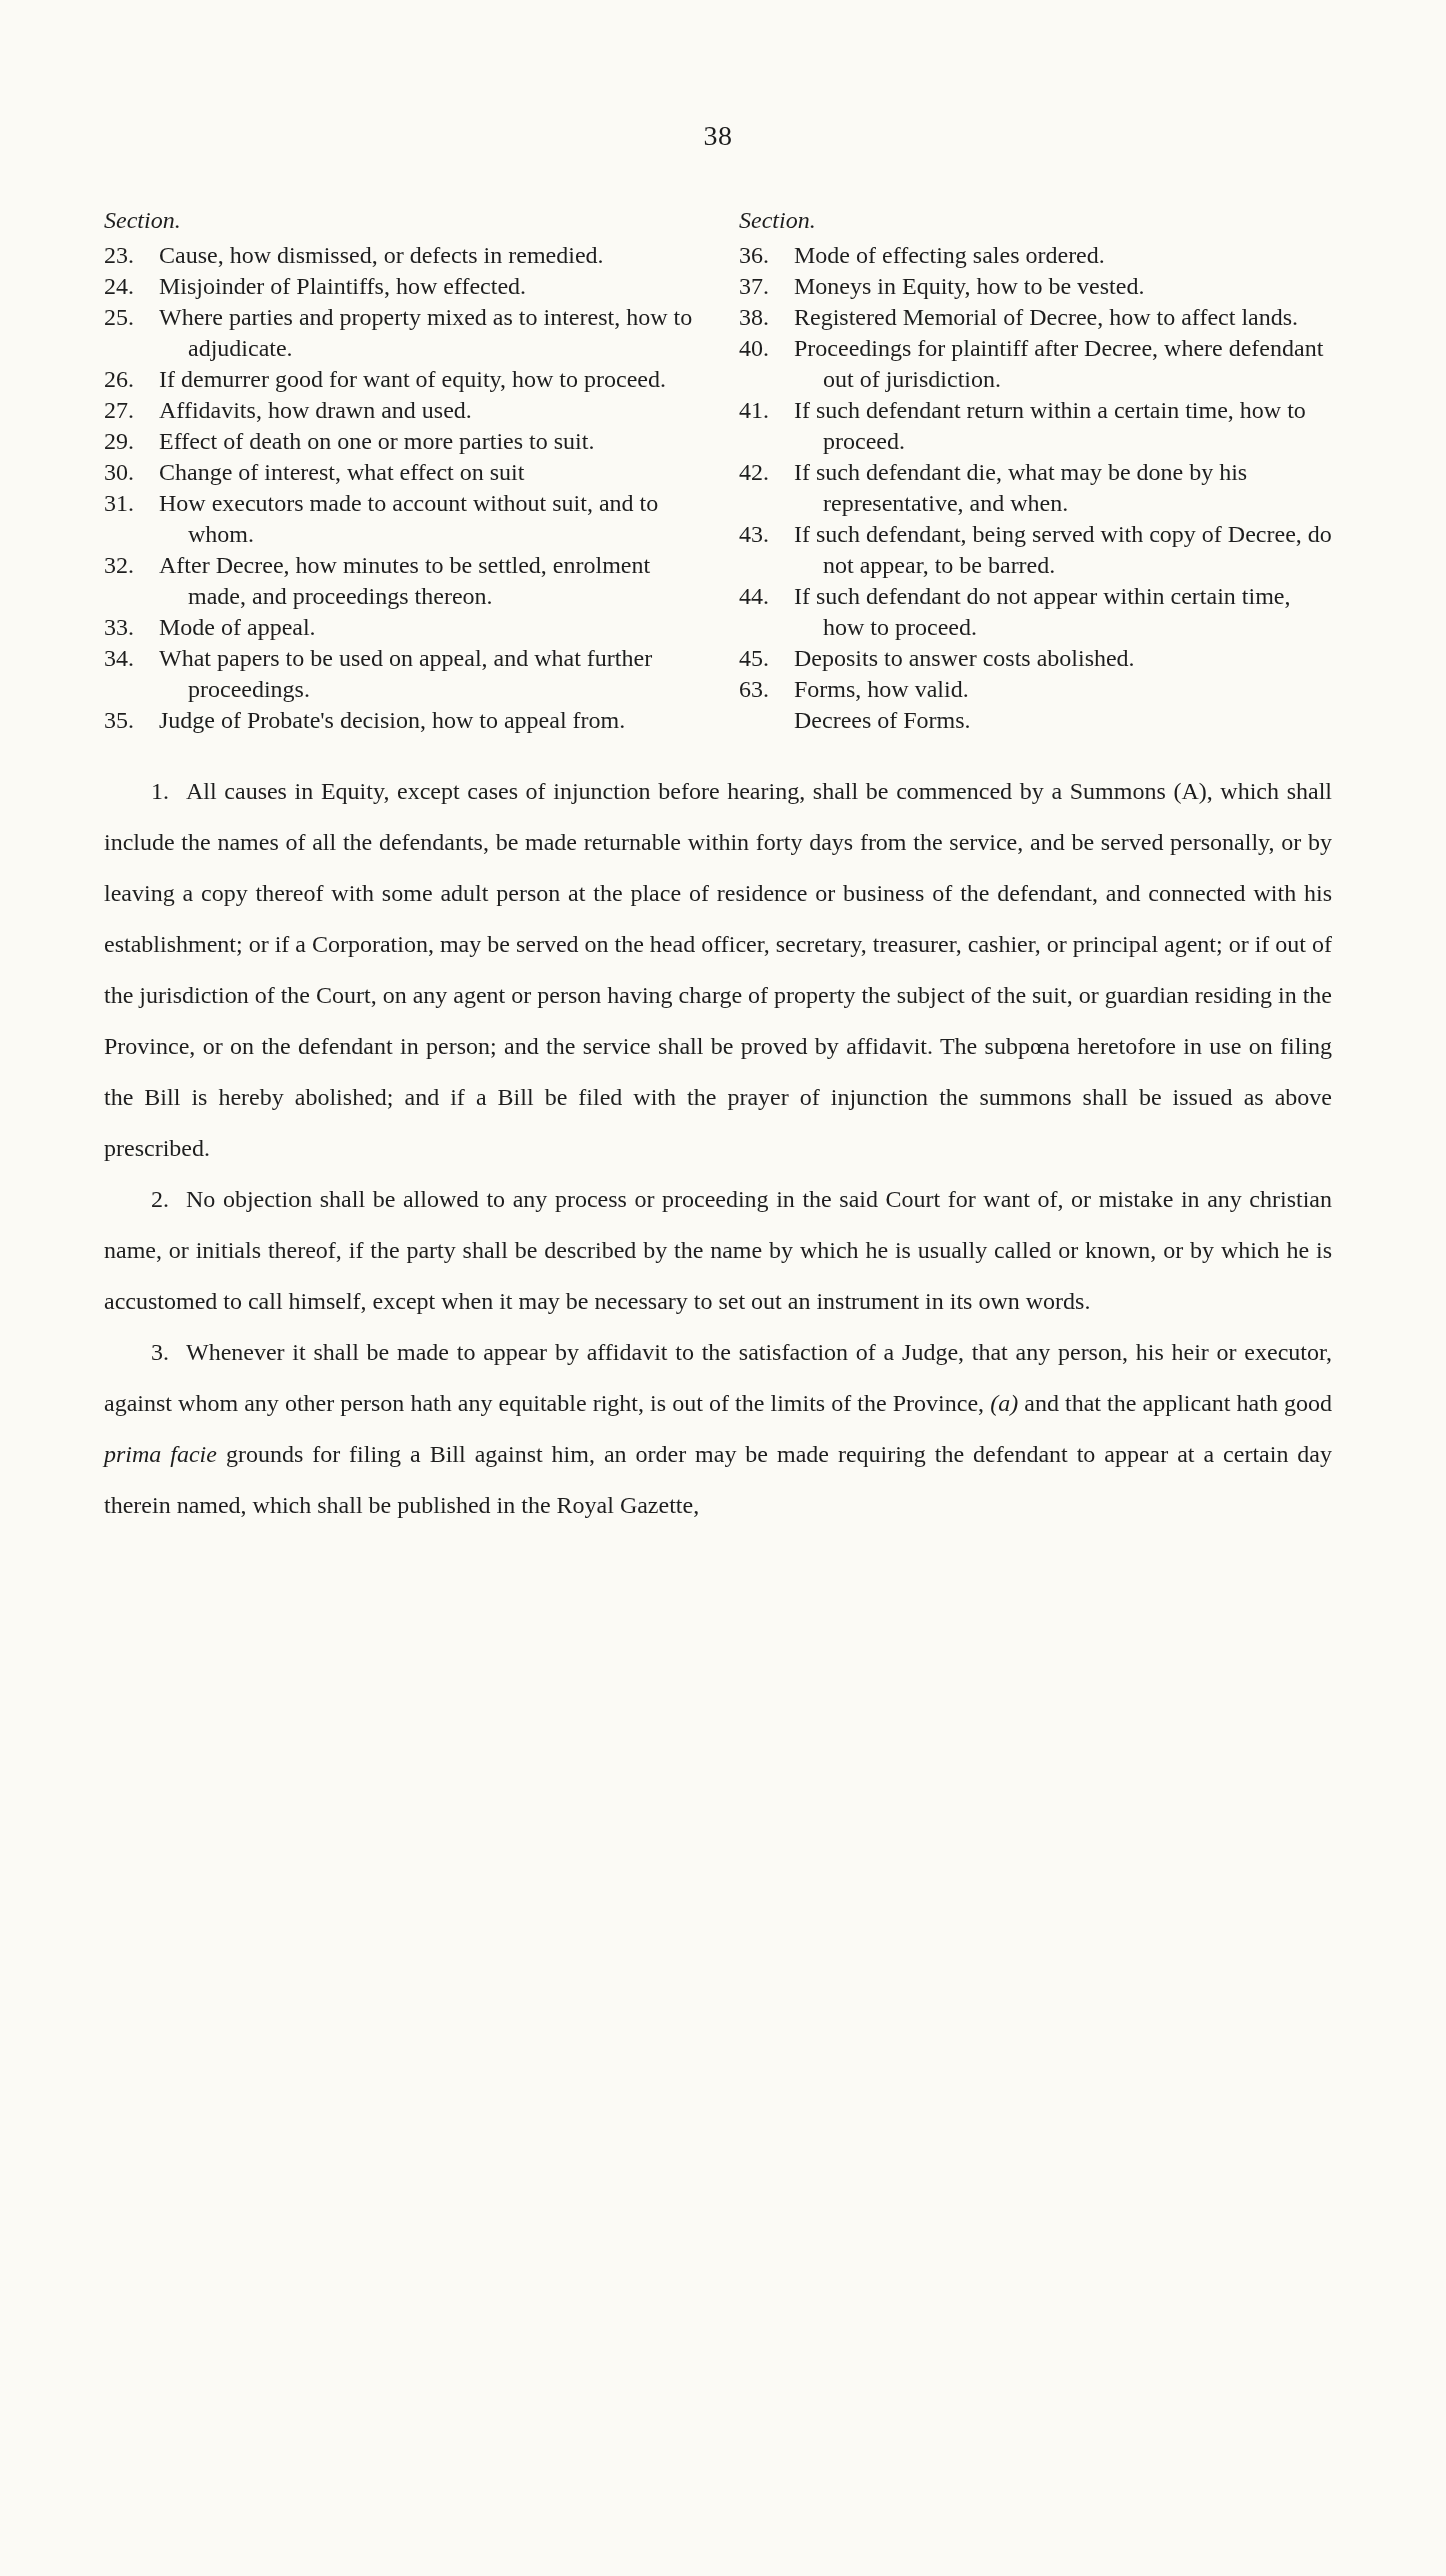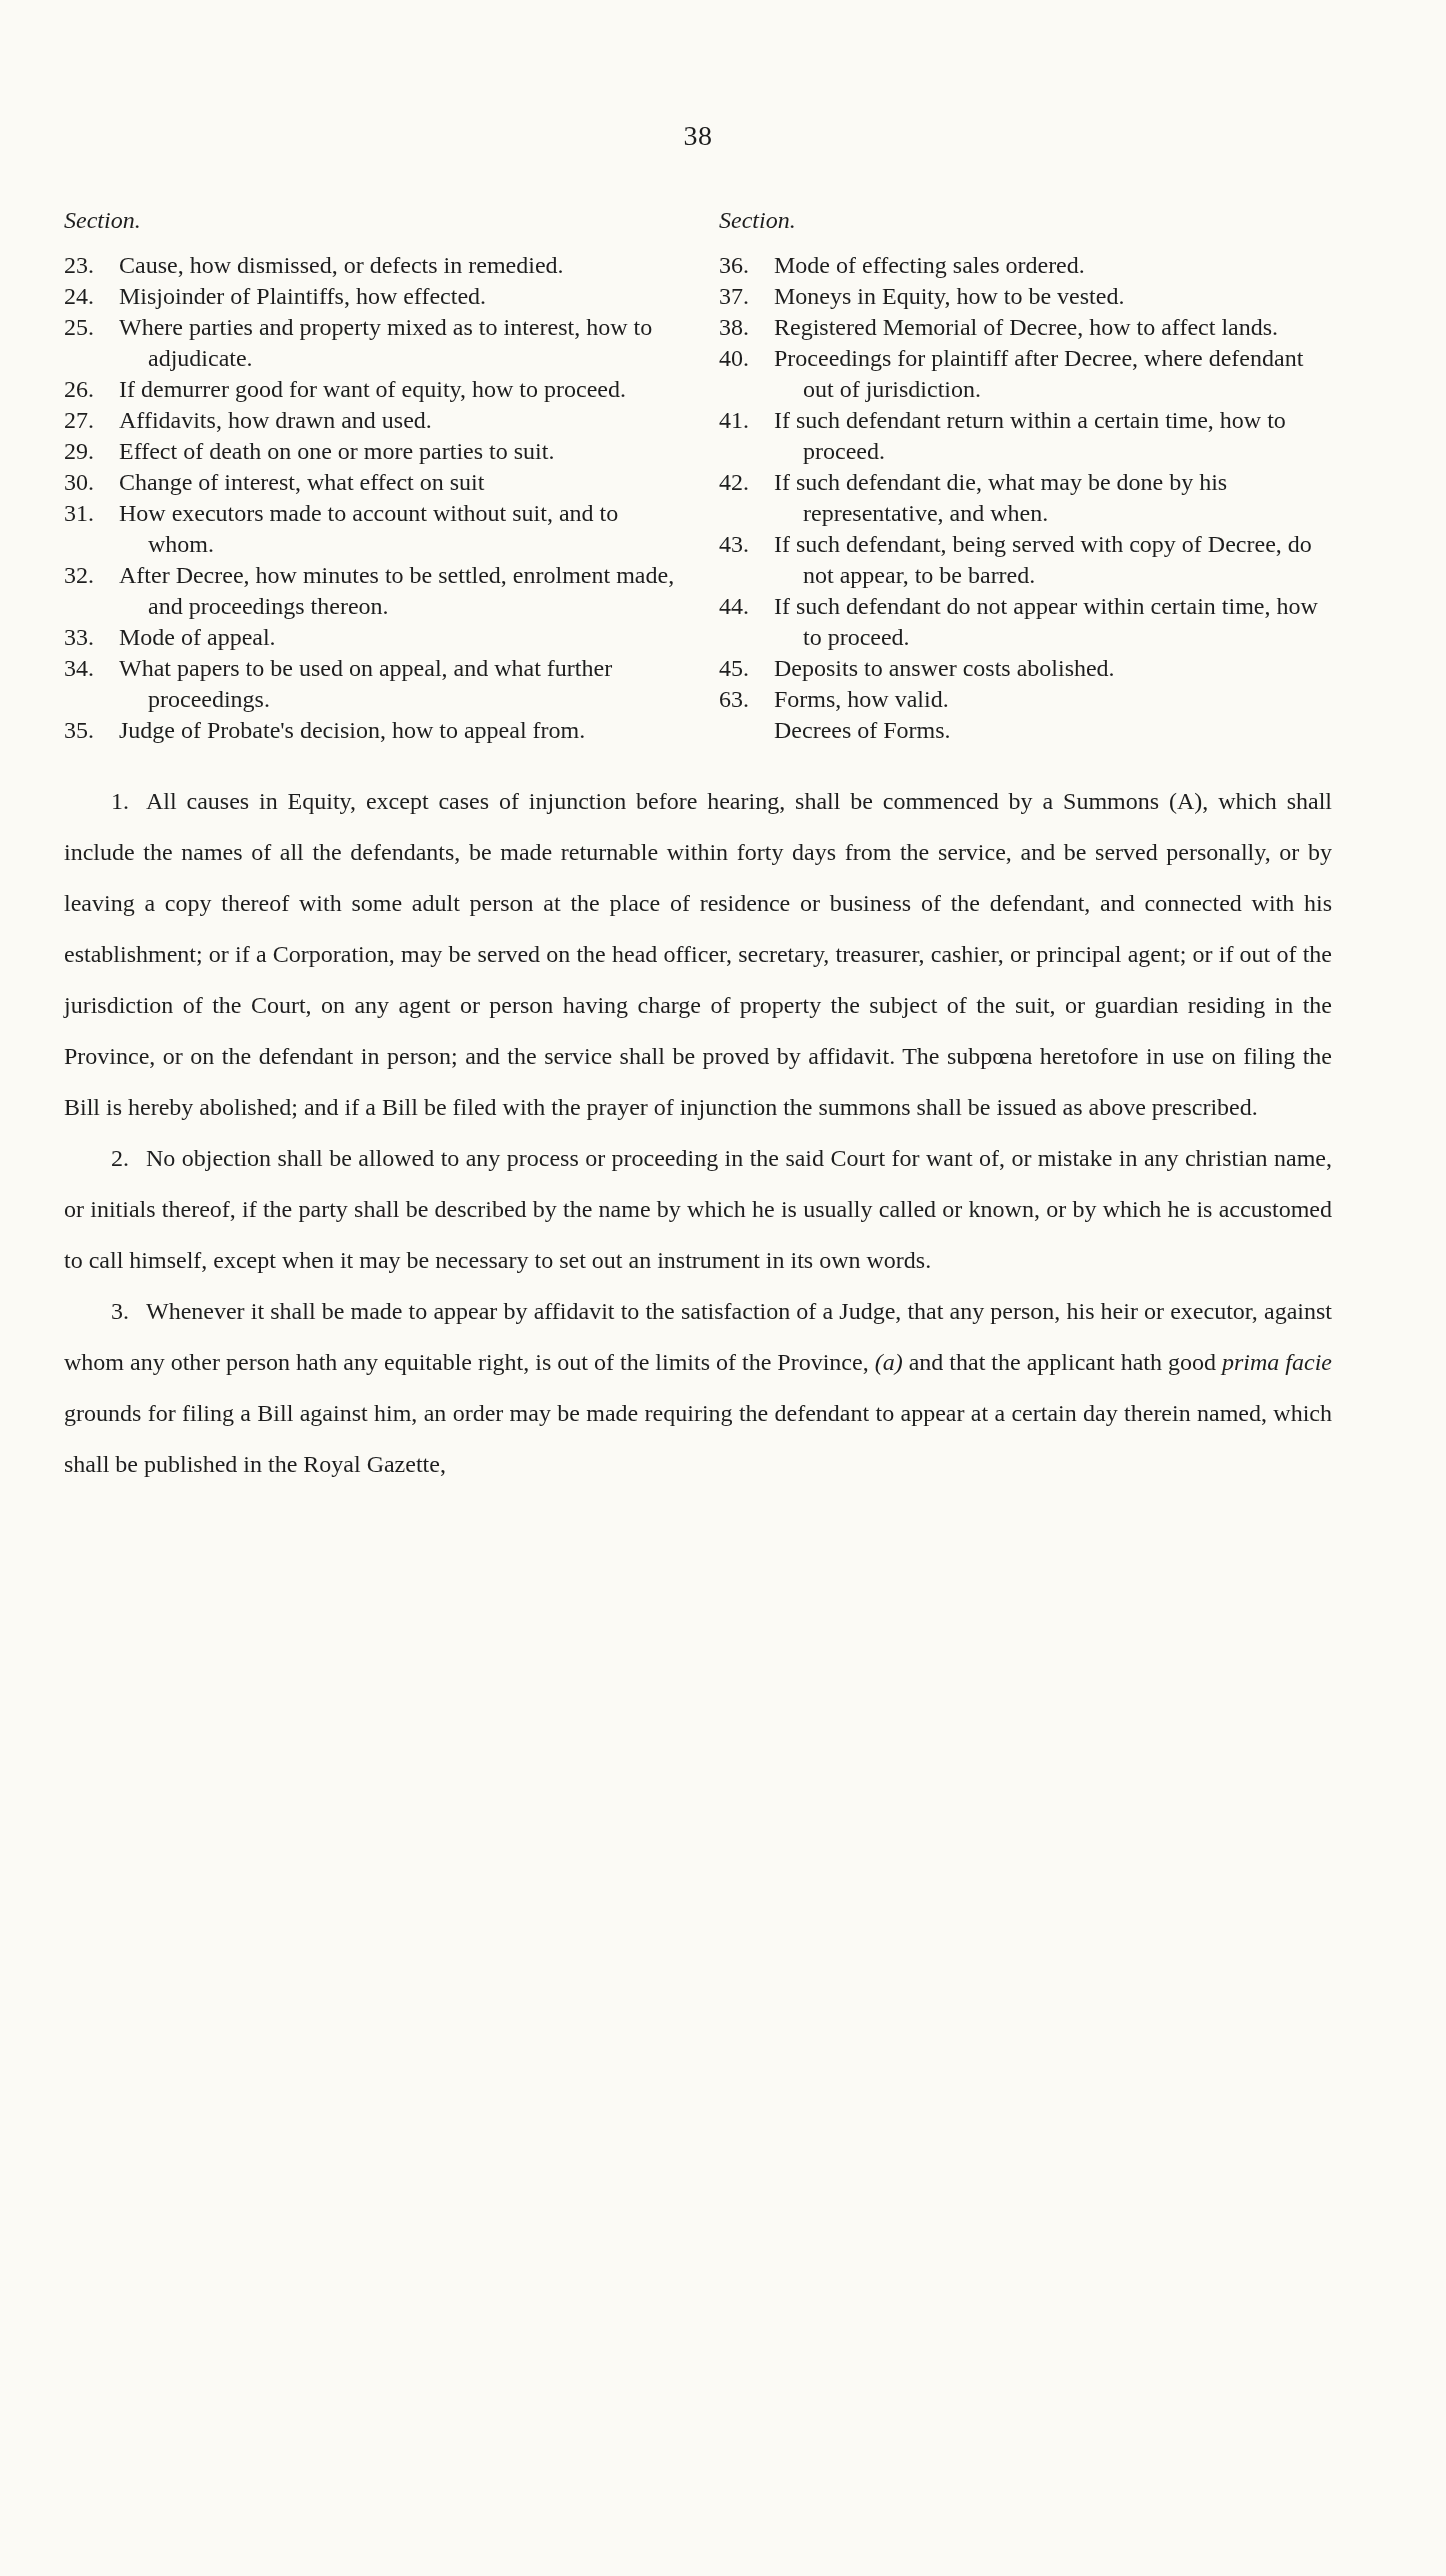--- a/index.html
+++ b/index.html
@@ -7,40 +7,40 @@
   body {
     width: 1447px;
     height: 2576px;
     background: #fbfaf5;
     color: #1e1e1e;
     font-family: "Liberation Serif", "DejaVu Serif", serif;
   }
   .page {
     width: 1447px;
     height: 2576px;
-    padding: 121px 115px 0 64px;
+    padding: 121px 115px 0 104px;
     overflow: hidden;
   }
   .page-number {
     text-align: center;
     font-size: 28px;
     line-height: 30px;
     margin-bottom: 54px;
     letter-spacing: 0.6px;
   }
   .toc {
     display: grid;
     grid-template-columns: 1fr 1fr;
     column-gap: 42px;
     font-size: 24px;
     line-height: 31px;
   }
   .toc-header {
     font-style: italic;
-    margin-bottom: 14px;
+    margin-bottom: 4px;
   }
   .toc-item {
     padding-left: 84px;
     text-indent: -84px;
   }
   .toc-num {
     display: inline-block;
     width: 55px;
     text-indent: 0;
   }

